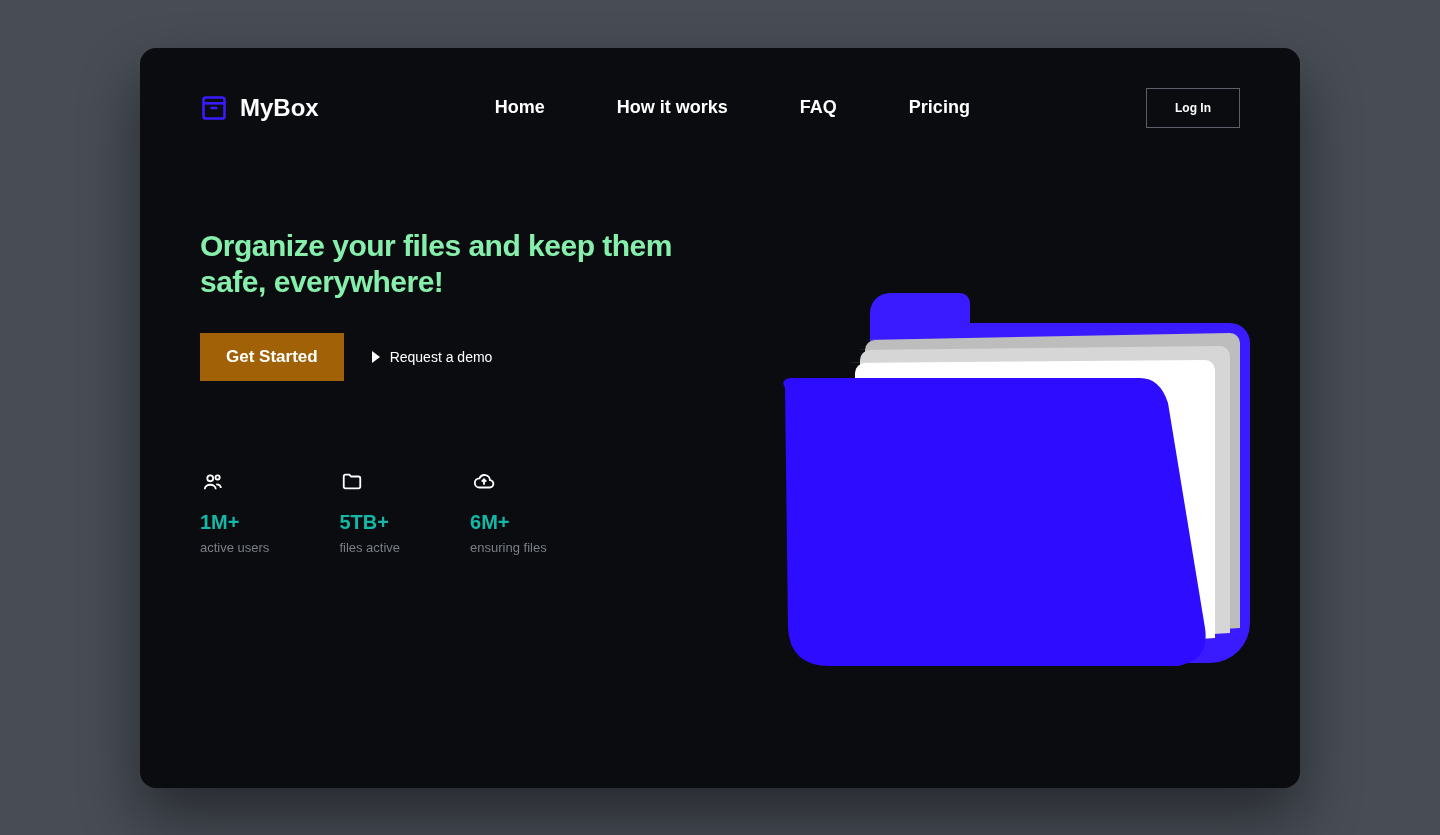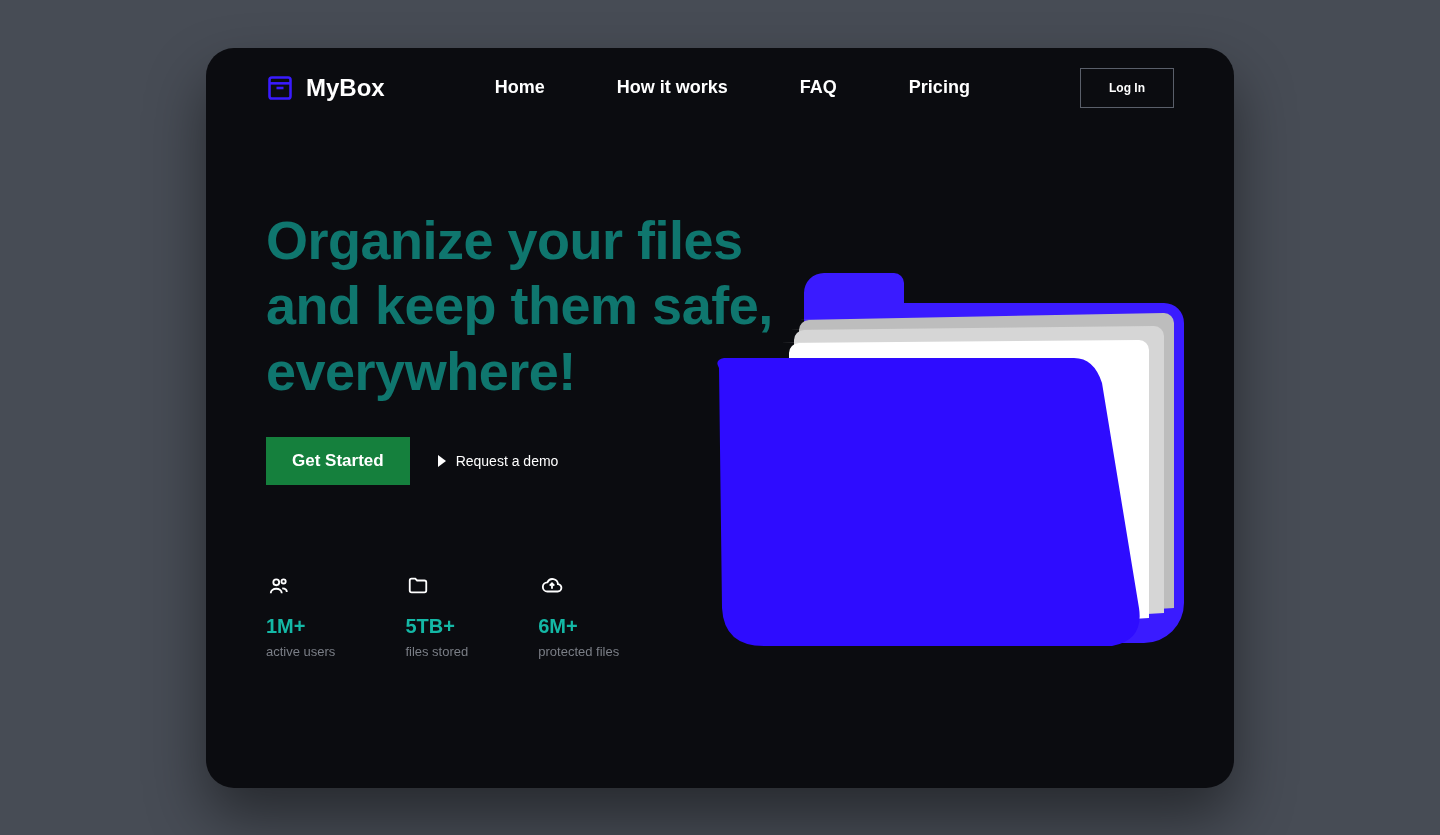--- a/index.html
+++ b/index.html
@@ -7,25 +7,25 @@
   width: 1440px;
   height: 835px;
   background: #474C55;
   font-family: -apple-system, BlinkMacSystemFont, 'Segoe UI', Arial, sans-serif;
   display: flex;
   align-items: center;
   justify-content: center;
   overflow: hidden;
 }
 .card {
-  width: 1028px;
+  width: 1160px;
   height: 740px;
   background: #0B0C10;
-  border-radius: 28px;
-  padding: 20px 60px 50px 60px;
+  border-radius: 16px;
+  padding: 40px 60px 50px 60px;
   position: relative;
   box-shadow: 0 30px 60px rgba(0,0,0,0.45);
 }
 .header {
   display: flex;
   align-items: center;
   justify-content: space-between;
 }
 .brand {
   display: flex;
@@ -58,41 +58,41 @@
   cursor: pointer;
 }
 .hero {
   display: flex;
   margin-top: 100px;
 }
 .hero-left {
   flex: 0 0 520px;
 }
 .headline {
-  color: #0f766e;
-  font-size: 54px;
+  color: #86efac;
+  font-size: 30px;
   font-weight: 700;
   line-height: 1.22;
   letter-spacing: -0.5px;
 }
 .subhead {
   margin-top: 26px;
   color: #7A7E86;
   font-size: 15px;
   line-height: 1.45;
   max-width: 380px;
 }
 .cta-row {
   margin-top: 32px;
   display: flex;
   align-items: center;
   gap: 28px;
 }
 .primary-btn {
-  background: #15803d;
+  background: #a16207;
   color: #fff;
   border: none;
   padding: 14px 26px;
   font-size: 17px;
   font-weight: 700;
   cursor: pointer;
 }
 .demo-link {
   display: flex;
   align-items: center;
@@ -193,32 +193,32 @@
           <span class="stat-value">1M+</span>
           <span class="stat-label">active users</span>
         </div>
         <div class="stat">
           <span class="stat-icon">
             <svg width="26" height="22" viewBox="0 0 24 24" fill="none" stroke="#fff" stroke-width="2">
               <path d="M3 6a2 2 0 0 1 2-2h4l2 2h8a2 2 0 0 1 2 2v9a2 2 0 0 1-2 2H5a2 2 0 0 1-2-2V6z"></path>
             </svg>
           </span>
           <span class="stat-value">5TB+</span>
-          <span class="stat-label">files stored</span>
+          <span class="stat-label">files active</span>
         </div>
         <div class="stat">
           <span class="stat-icon">
             <svg width="28" height="22" viewBox="0 0 24 24" fill="none" stroke="#fff" stroke-width="2">
               <path d="M7 18a5 5 0 0 1 0-10 6 6 0 0 1 11.5 2A4 4 0 0 1 18 18H7z"></path>
               <path d="M12 15V9"></path>
               <path d="M9.5 11.5L12 9l2.5 2.5"></path>
             </svg>
           </span>
           <span class="stat-value">6M+</span>
-          <span class="stat-label">protected files</span>
+          <span class="stat-label">ensuring files</span>
         </div>
       </div>
     </div>
 
     <div class="hero-right">
       <svg class="folder-illustration" viewBox="0 0 520 420">
 
         <path d="M120 25 h80 a10 10 0 0 1 10 10 v20 h260 a20 20 0 0 1 20 20 v280 a40 40 0 0 1 -40 40 H145 a35 35 0 0 1 -35 -35 V45 a20 20 0 0 1 20 -20 z" fill="#3A1BFF"></path>
 
         <path d="M105 72 L470 65 a10 10 0 0 1 10 10 V360 L140 380 a30 30 0 0 1 -35 -30 V82 a10 10 0 0 1 10 -10 z" fill="#BDBDBD"></path>

